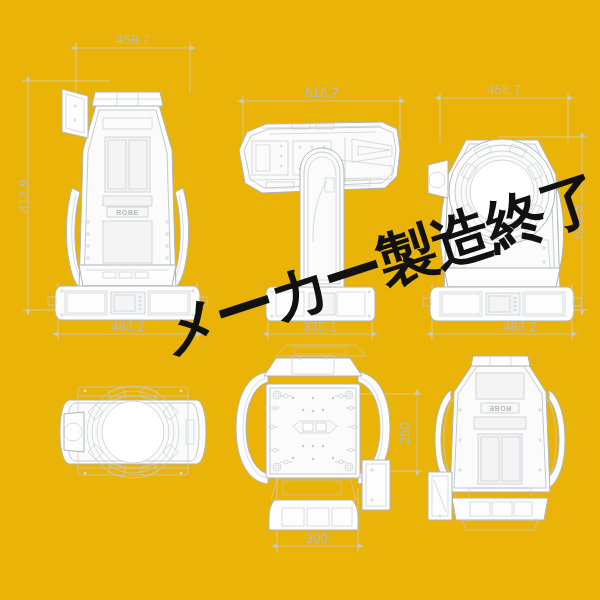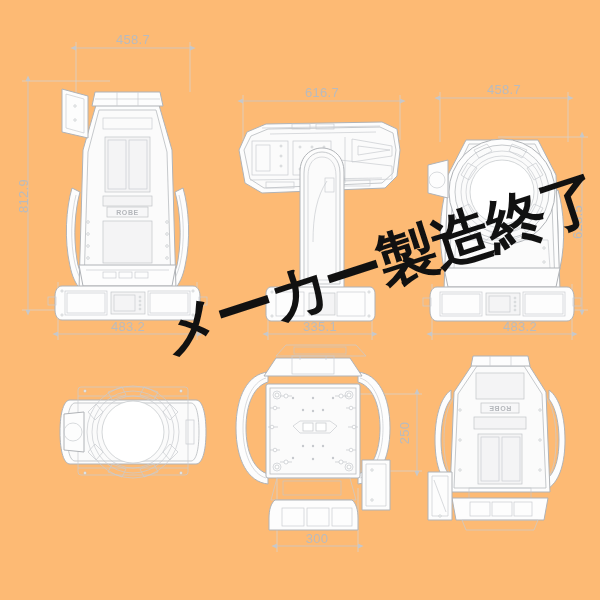--- a/index.html
+++ b/index.html
@@ -7,21 +7,21 @@
     padding: 0;
     background: #ffffff;
   }
   body {
     font-family: "Liberation Sans", sans-serif;
   }
   #sheet {
     position: relative;
     width: 600px;
     height: 600px;
-    background: #fdba74;
+    background: #eab308;
     overflow: hidden;
   }
   #drawing-svg {
     position: absolute;
     left: 0;
     top: 0;
     width: 600px;
     height: 600px;
   }
   .dim-text {

